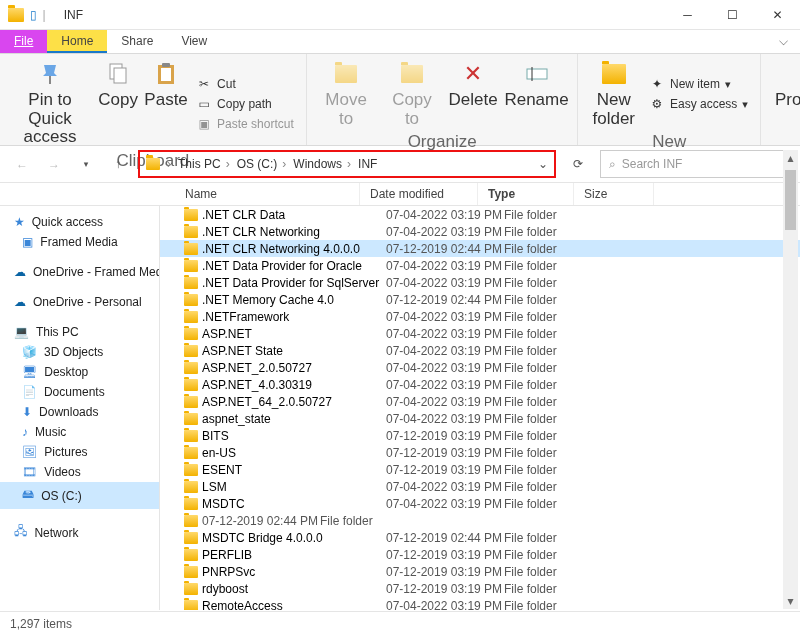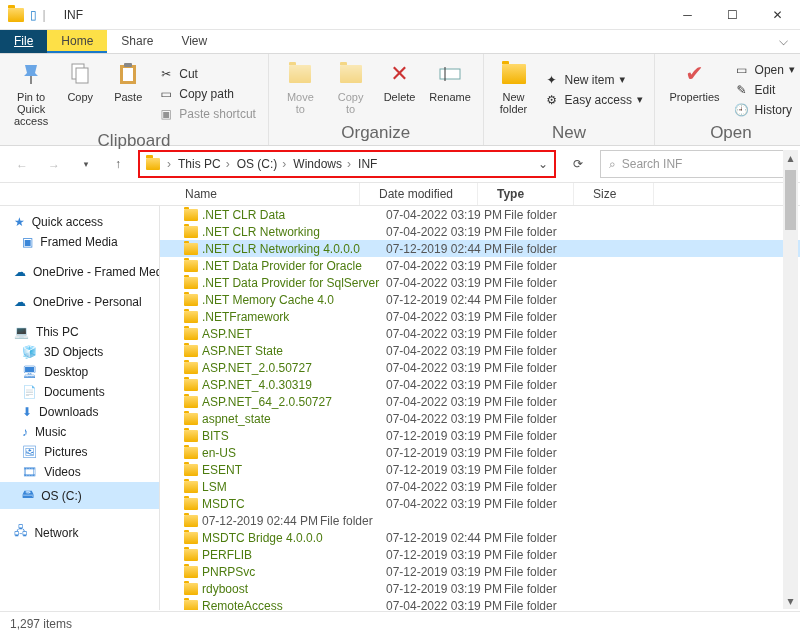--- a/index.html
+++ b/index.html
@@ -6,61 +6,61 @@
 body { background: #fff; width: 800px; height: 635px; overflow: hidden; position: relative; }
 .titlebar { height: 30px; display: flex; align-items: center; border-bottom: 1px solid #e5e5e5; }
 .titlebar .icons { display: flex; gap: 6px; padding: 0 8px; align-items: center; }
 .titlebar .title { padding-left: 10px; color: #333; }
 .titlebar .winbtns { margin-left: auto; display: flex; }
 .titlebar .winbtns div { width: 45px; height: 30px; display: flex; align-items: center; justify-content: center; color: #333; }
 .folder-ico { width: 16px; height: 14px; background: linear-gradient(#ffd96b,#f3b200); border-radius: 1px; position: relative; }
 .folder-ico::before { content:""; position:absolute; top:-3px; left:0; width:7px; height:3px; background:#f3b200; border-radius:1px 1px 0 0; }
 .tabs { height: 24px; display: flex; align-items: stretch; border-bottom: 1px solid #dadada; }
 .tabs .tab { padding: 4px 14px; color: #444; cursor: default; }
-.tabs .tab.file { background: #0c4a6e; color: #fff; text-decoration: underline; }
+.tabs .tab.file { background: #d946ef; color: #fff; text-decoration: underline; }
 .tabs .tab.active { border-bottom: 2px solid #1979ca; background: #fde047; }
 .tabs .collapse { margin-left: auto; padding: 4px 12px; color: #666; }
 .ribbon { height: 92px; background: #f6f6f6; border-bottom: 1px solid #dadada; display: flex; }
 .ribbon-group { border-right: 1px solid #e3e3e3; padding: 4px 8px 2px; display: flex; flex-direction: column; }
 .ribbon-group .items { display: flex; gap: 4px; flex: 1; }
 .ribbon-group .label { text-align: center; color: #666; font-size: 17px; padding-top: 2px; }
 .rbtn-lg { display: flex; flex-direction: column; align-items: center; justify-content: flex-start; padding: 2px 6px; gap: 3px; min-width: 44px; }
 .rbtn-lg .ico { width: 28px; height: 28px; display:flex; align-items:center; justify-content:center; }
-.rbtn-lg .txt { font-size: 11px; color: #333; text-align: center; line-height: 1.1; }
+.rbtn-lg .txt { font-size: 17px; color: #333; text-align: center; line-height: 1.1; }
 .rbtn-lg.dim .txt, .rbtn-lg.dim .ico { opacity: 0.45; }
 .rbtn-sm-col { display: flex; flex-direction: column; gap: 2px; justify-content: center; }
 .rbtn-sm { display: flex; align-items: center; gap: 5px; padding: 1px 4px; font-size: 11px; color: #333; white-space: nowrap; }
 .rbtn-sm.dim { opacity: 0.5; }
 .rbtn-sm .ico { width: 16px; height: 16px; display:flex;align-items:center;justify-content:center; }
 .navbar { height: 36px; display: flex; align-items: center; padding: 4px 10px; gap: 8px; }
 .navbtn { width: 24px; height: 24px; display:flex; align-items:center; justify-content:center; color:#555; }
 .navbtn.dim { color: #bbb; }
 .addressbar { flex: 1; height: 28px; border: 2px solid #e11; display: flex; align-items: center; padding: 0 6px; gap: 4px; }
 .crumb { display: flex; align-items: center; gap: 2px; color: #333; }
 .crumb .sep { color: #888; padding: 0 3px; }
 .addr-drop { margin-left: auto; color: #555; }
 .refresh { width: 28px; height: 28px; display:flex;align-items:center;justify-content:center;color:#555; }
 .searchbox { width: 190px; height: 28px; border: 1px solid #ccc; display:flex; align-items:center; padding: 0 8px; gap: 6px; color: #999; }
 .columns { height: 24px; border-top: 1px solid #e5e5e5; border-bottom: 1px solid #e5e5e5; display: flex; align-items: center; color: #444; }
-.columns .col { padding: 0 19px; border-right: 1px solid #eee; height:100%; display:flex; align-items:center; }
+.columns .col { padding: 0 10px; border-right: 1px solid #eee; height:100%; display:flex; align-items:center; }
 .columns .col.name { width: 360px; padding-left: 185px; }
 .columns .col.date { width: 118px; }
 .columns .col.type { width: 96px; font-weight: bold; }
 .columns .col.size { width: 80px; }
 .body { display: flex; height: 404px; }
 .sidebar { width: 160px; border-right: 1px solid #e5e5e5; padding: 6px 0; overflow: hidden; }
 .side-item { display: flex; align-items: center; gap: 7px; padding: 3px 10px 3px 22px; color: #222; white-space: nowrap; }
 .side-item.l1 { padding-left: 14px; font-weight: 400; }
 .side-item.sel { background: #cce8ff; }
 .side-gap { height: 10px; }
 .filelist { flex: 1; overflow-y: auto; overflow-x: hidden; }
 .row { display: flex; align-items: center; height: 17px; padding-left: 24px; }
 .row.sel { background: #cce8ff; }
 .row .ico { width: 18px; display:flex; }
-.row .name { width: 184px; color: #4d7c0f; white-space: nowrap; overflow: hidden; }
+.row .name { width: 184px; color: #000000; white-space: nowrap; overflow: hidden; }
 .row .date { width: 118px; color: #555; }
 .row .type { width: 96px; color: #555; }
 .statusbar { position:absolute; bottom:0; left:0; right:0; height: 24px; border-top:1px solid #e5e5e5; display:flex; align-items:center; padding: 4px 10px; color:#555; }
 .scrollbar-v { position:absolute; right:2px; top:150px; bottom:26px; width:15px; background:#f0f0f0; }
 .scrollbar-v .thumb { position:absolute; left:2px; right:2px; top:20px; height:60px; background:#c2c2c2; }
 .scrollbar-v .arr { position:absolute; left:0; right:0; height:16px; display:flex;align-items:center;justify-content:center;color:#666; }
 .scrollbar-v .arr.up { top:0; } .scrollbar-v .arr.dn { bottom:0; }
 svg { display:block; }
 .small-folder { width:14px; height:12px; background:linear-gradient(#ffd96b,#f3b200); border-radius:1px; position:relative; }
 .small-folder::before { content:""; position:absolute; top:-2px; left:0; width:5px; height:2px; background:#f3b200; border-radius:1px 1px 0 0;}

